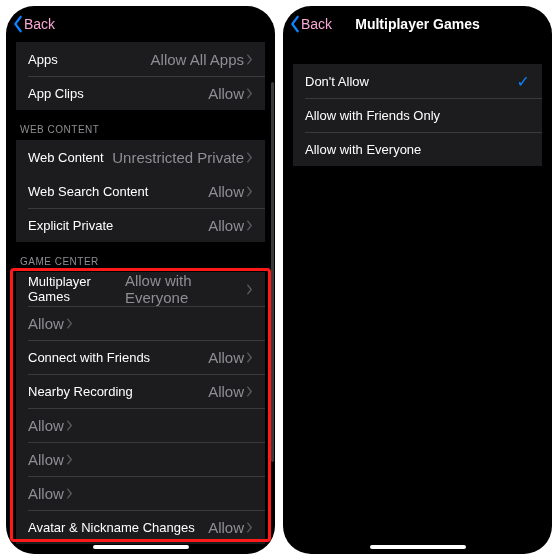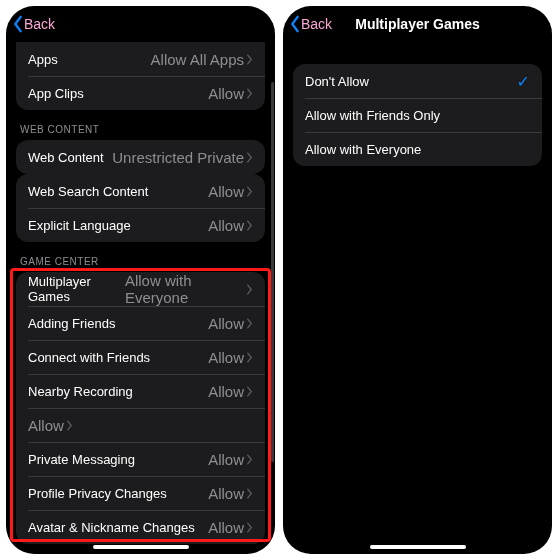--- a/index.html
+++ b/index.html
@@ -5,21 +5,21 @@
   * { box-sizing: border-box; margin: 0; padding: 0; }
   body { background: #fff; width: 560px; height: 560px; font-family: -apple-system, "Helvetica Neue", Arial, sans-serif; overflow: hidden; }
   .wrap { display: flex; gap: 8px; padding: 6px 6px; background: #fff; }
   .phone { width: 269px; height: 548px; background: #000; border-radius: 28px; overflow: hidden; position: relative; }
   .header { height: 36px; display: flex; align-items: center; justify-content: center; position: relative; padding: 0 8px; }
   .back { position: absolute; left: 6px; top: 0; height: 36px; display: flex; align-items: center; color: #f9a8d4; font-size: 14px; }
   .back svg { width: 12px; height: 18px; }
   .title { color: #fff; font-size: 14px; font-weight: 600; }
   .scroll { position: absolute; top: 36px; left: 0; right: 0; bottom: 0; overflow: hidden; }
   .section-header { color: #8e8e93; font-size: 10px; letter-spacing: 0.5px; padding: 14px 14px 5px 14px; text-transform: uppercase; }
-  .group { background: #1c1c1e; margin: 0 10px; border-radius: 12px; overflow: hidden; }
+  .group { background: #1c1c1e; margin: 0 10px; border-radius: 0; overflow: hidden; }
   .group.topcut { border-top-left-radius: 0; border-top-right-radius: 0; margin-top: 0; }
   .row { display: flex; align-items: center; justify-content: space-between; height: 34px; padding: 0 12px; position: relative; }
   .row + .row::before { content:""; position:absolute; top:0; left:12px; right:0; height:0.5px; background:#3a3a3c; }
   .label { color: #fff; font-size: 13px; }
   .value { color: #8e8e93; font-size: 15px; display: flex; align-items: center; gap: 2px; }
   .chev svg { width: 7px; height: 11px; display:block; }
   .chev { color: #5a5a5e; }
   .scrollbar { position:absolute; right:1px; top:40px; width:3px; height:380px; background:#3a3a3c; border-radius:2px; }
   .highlight { border: 3px solid #ff1a1a; border-radius: 4px; position:absolute; pointer-events:none; }
   .homebar { position:absolute; bottom:5px; left:50%; transform:translateX(-50%); width:96px; height:4px; background:#fff; border-radius:3px; }
@@ -86,21 +86,21 @@
         <span class="value">
               <span>Allow</span>
               <span class="chev">
                 <svg viewBox="0 0 8 12">
                   <path d="M2 1 L6 6 L2 11" stroke="currentColor" stroke-width="1.6" fill="none" stroke-linecap="round"></path>
                 </svg>
               </span>
             </span>
       </div>
       <div class="row">
-        <span class="label">Explicit Language</span>
+        <span class="label">Explicit Private</span>
         <span class="value">
               <span>Allow</span>
               <span class="chev">
                 <svg viewBox="0 0 8 12">
                   <path d="M2 1 L6 6 L2 11" stroke="currentColor" stroke-width="1.6" fill="none" stroke-linecap="round"></path>
                 </svg>
               </span>
             </span>
       </div>
     </div>
@@ -112,21 +112,20 @@
         <span class="value">
               <span>Allow with Everyone</span>
               <span class="chev">
                 <svg viewBox="0 0 8 12">
                   <path d="M2 1 L6 6 L2 11" stroke="currentColor" stroke-width="1.6" fill="none" stroke-linecap="round"></path>
                 </svg>
               </span>
             </span>
       </div>
       <div class="row">
-        <span class="label">Adding Friends</span>
         <span class="value">
               <span>Allow</span>
               <span class="chev">
                 <svg viewBox="0 0 8 12">
                   <path d="M2 1 L6 6 L2 11" stroke="currentColor" stroke-width="1.6" fill="none" stroke-linecap="round"></path>
                 </svg>
               </span>
             </span>
       </div>
       <div class="row">
@@ -155,32 +154,30 @@
         <span class="value">
               <span>Allow</span>
               <span class="chev">
                 <svg viewBox="0 0 8 12">
                   <path d="M2 1 L6 6 L2 11" stroke="currentColor" stroke-width="1.6" fill="none" stroke-linecap="round"></path>
                 </svg>
               </span>
             </span>
       </div>
       <div class="row">
-        <span class="label">Private Messaging</span>
-        <span class="value">
-              <span>Allow</span>
-              <span class="chev">
-                <svg viewBox="0 0 8 12">
-                  <path d="M2 1 L6 6 L2 11" stroke="currentColor" stroke-width="1.6" fill="none" stroke-linecap="round"></path>
-                </svg>
-              </span>
-            </span>
-      </div>
-      <div class="row">
-        <span class="label">Profile Privacy Changes</span>
+        <span class="value">
+              <span>Allow</span>
+              <span class="chev">
+                <svg viewBox="0 0 8 12">
+                  <path d="M2 1 L6 6 L2 11" stroke="currentColor" stroke-width="1.6" fill="none" stroke-linecap="round"></path>
+                </svg>
+              </span>
+            </span>
+      </div>
+      <div class="row">
         <span class="value">
               <span>Allow</span>
               <span class="chev">
                 <svg viewBox="0 0 8 12">
                   <path d="M2 1 L6 6 L2 11" stroke="currentColor" stroke-width="1.6" fill="none" stroke-linecap="round"></path>
                 </svg>
               </span>
             </span>
       </div>
       <div class="row">

